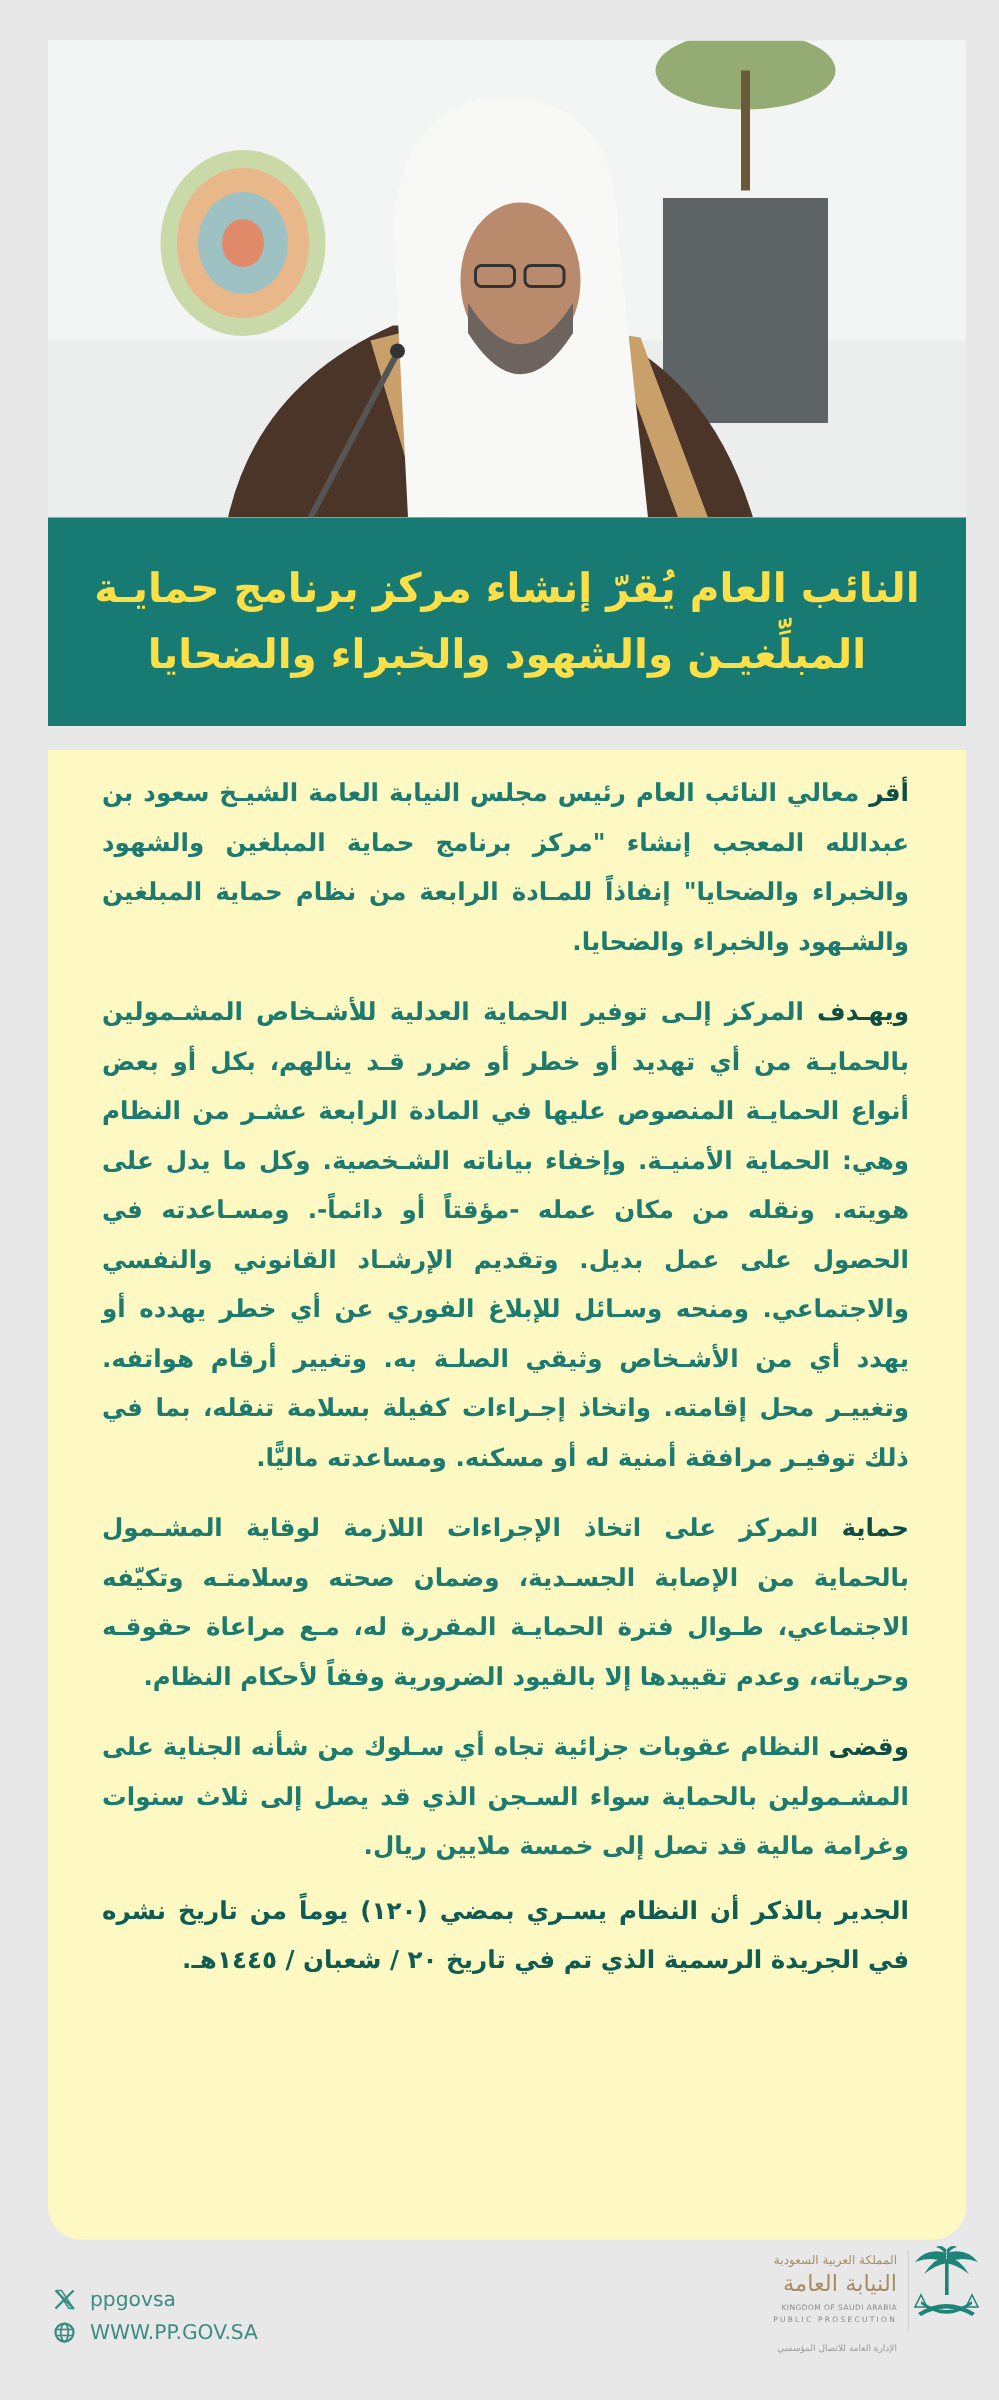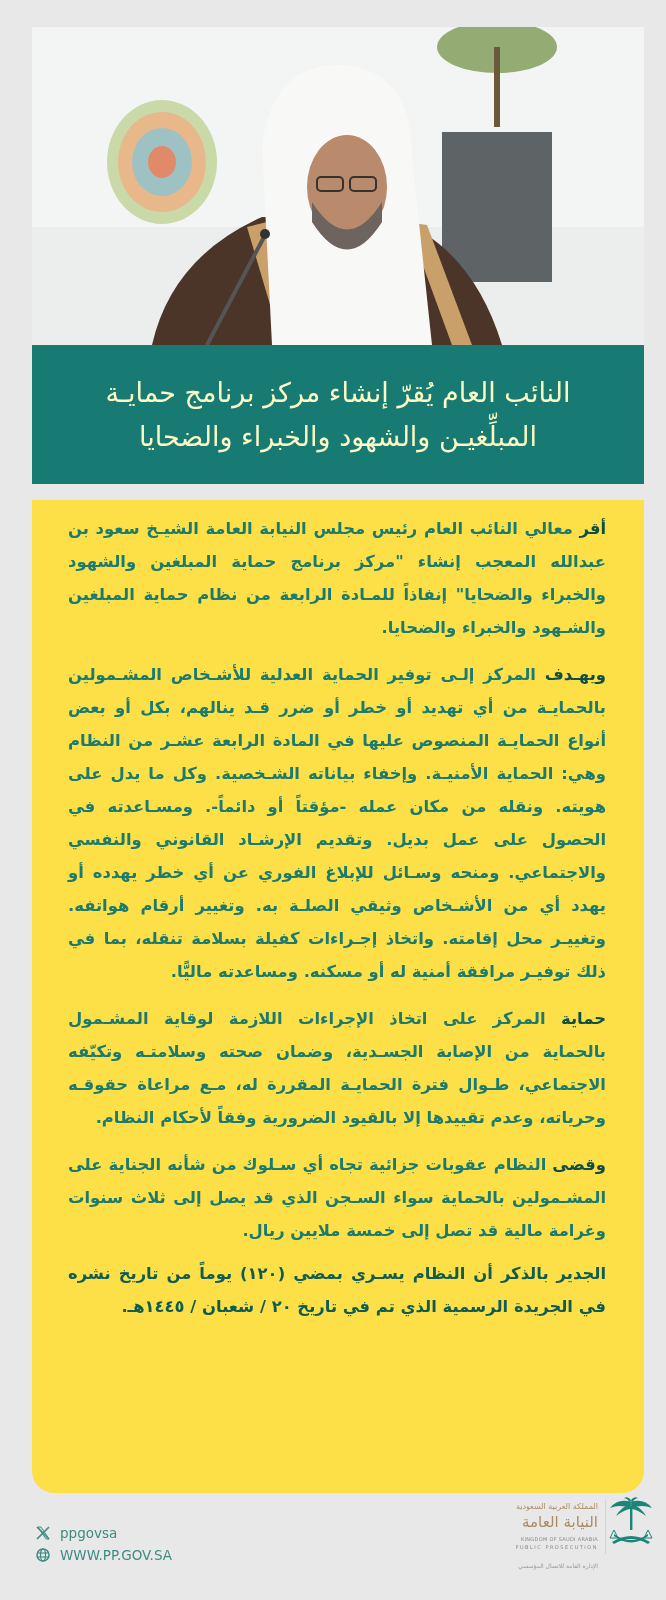--- a/index.html
+++ b/index.html
@@ -16,27 +16,27 @@
     background: linear-gradient(180deg, #f6f8f7 0%, #eef1f0 60%, #e9ecea 100%);
   }
   .photo svg { display: block; }
   .banner {
     position: absolute; left: 32px; top: 345px; width: 612px; height: 139px;
     background: #177b74;
     display: flex; align-items: center; justify-content: center;
     direction: rtl;
   }
   .banner h1 {
-    margin: 0; color: #fef9c3; font-weight: normal;
+    margin: 0; color: #fde047; font-weight: bold;
     font-size: 27px; line-height: 44px; text-align: center;
     width: 560px;
   }
   .card {
     position: absolute; left: 32px; top: 500px; width: 612px; height: 993px;
-    background: #fde047;
+    background: #fef9c3;
     border-radius: 0 0 22px 22px;
   }
   .content {
     position: absolute; left: 36px; right: 38px; top: 12px;
     direction: rtl; text-align: justify;
     color: #1c7a6e; font-weight: bold;
     font-size: 16.4px; line-height: 33px;
   }
   .content p { margin: 0 0 14px 0; text-align-last: right; }
   .lead { color: #0f4e45; }

